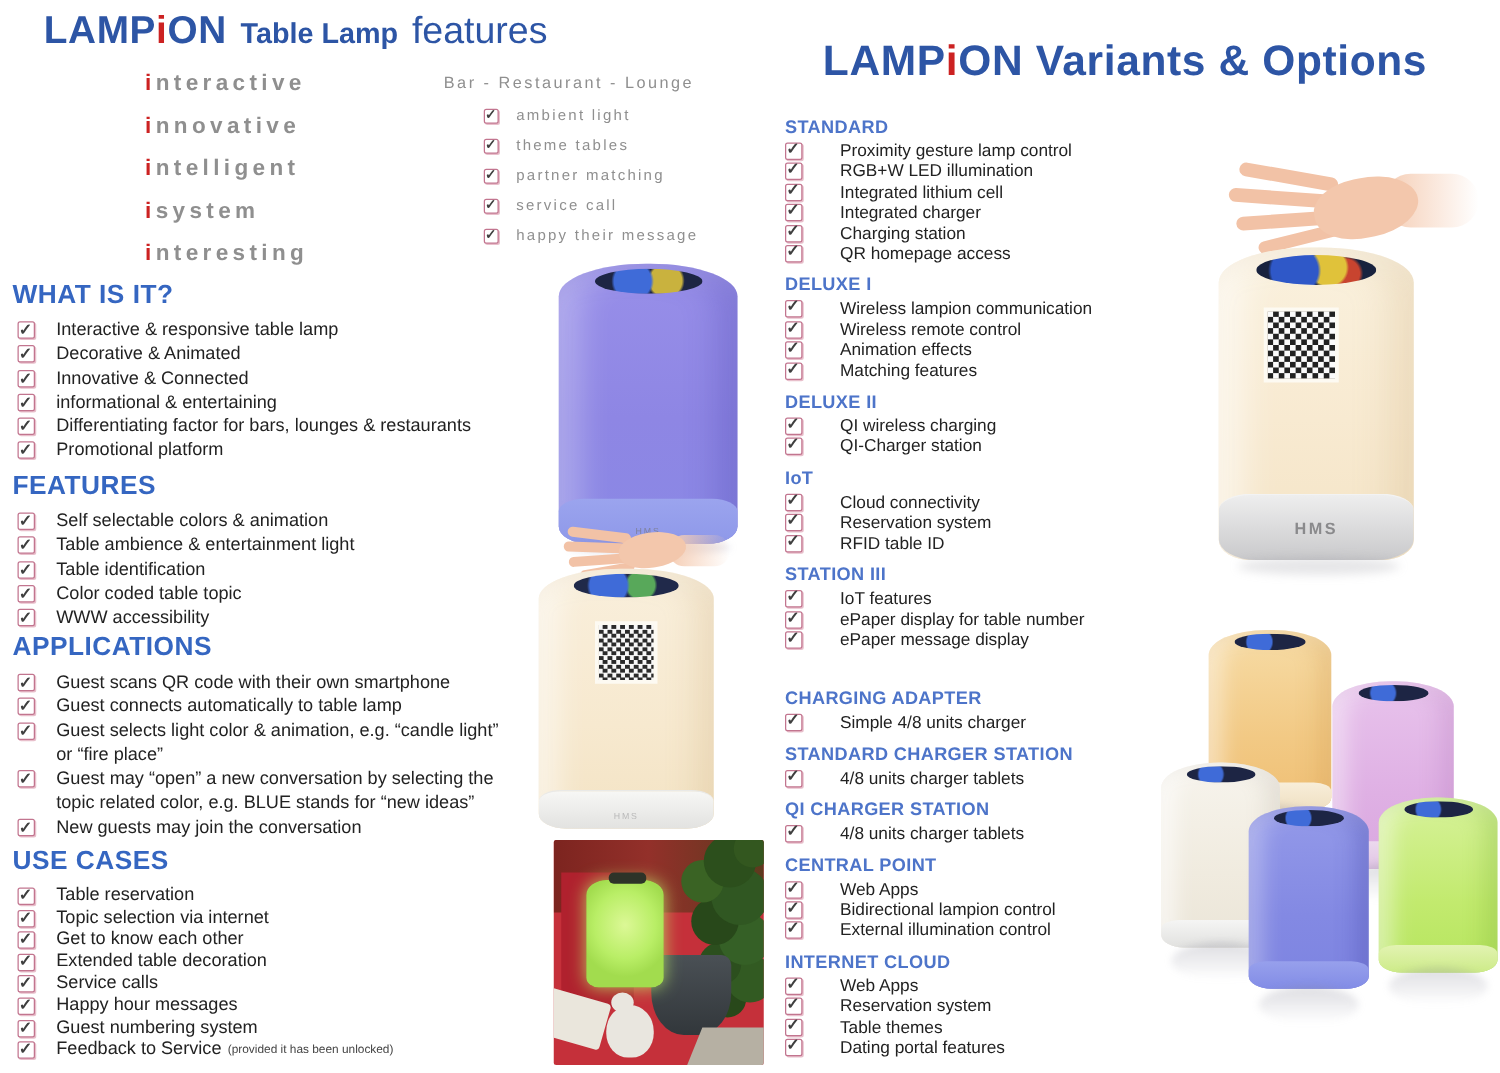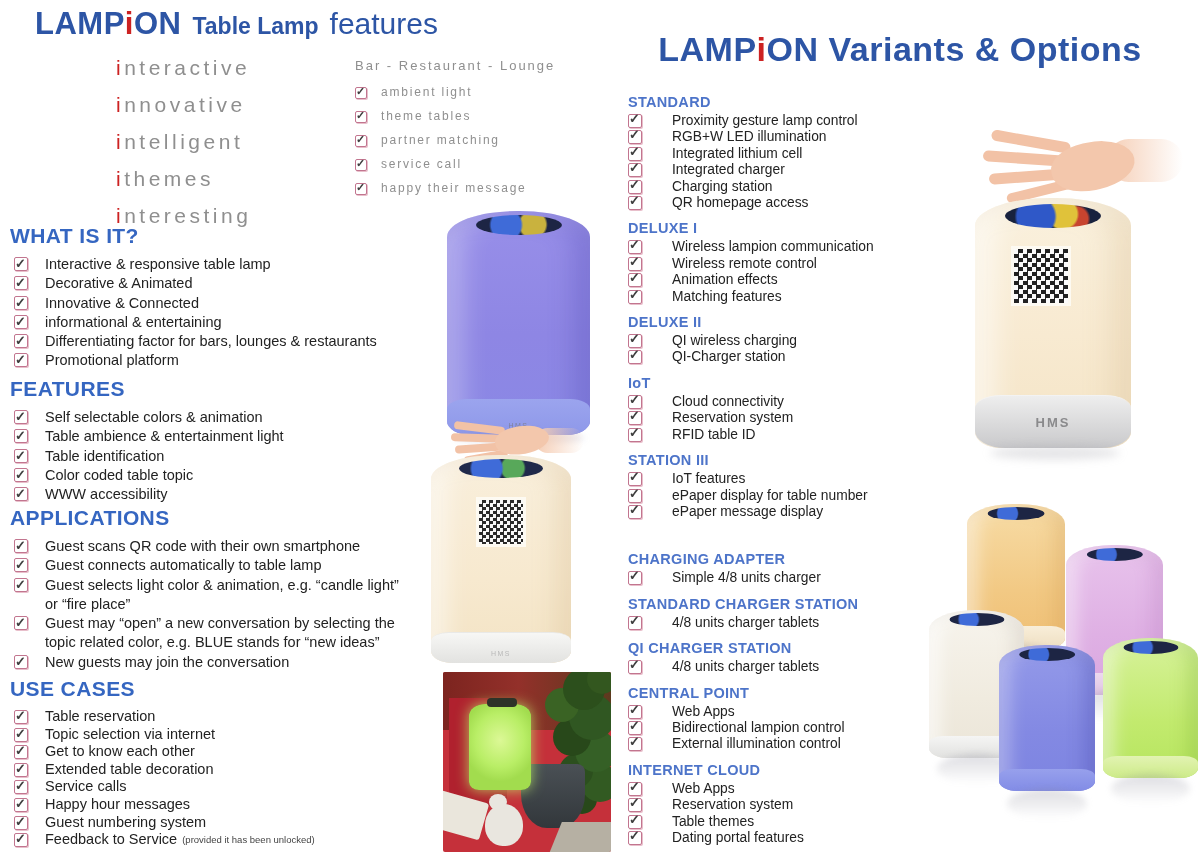--- a/index.html
+++ b/index.html
@@ -10,27 +10,27 @@
   #lp-title{position:absolute;left:35px;top:6px;display:flex;align-items:baseline;gap:11px;white-space:nowrap;justify-content:center;}
   #lp-title .brand{font-size:31px;font-weight:700;color:var(--brand_blue,#2d55a5);letter-spacing:.5px;}
   #lp-title .mid{font-size:23px;font-weight:700;color:var(--brand_blue,#2d55a5);}
   #lp-title .suf{font-size:30px;font-weight:400;color:var(--brand_blue,#2d55a5);}
   .red-i{color:var(--accent_red,#cc2222);}
   #rp-title{position:absolute;left:600px;top:30px;width:600px;text-align:center;
             font-size:34px;font-weight:700;color:var(--brand_blue,#2d55a5);letter-spacing:.5px;}
 
   
   #iwords{position:absolute;left:116px;top:56px;}
-  .iword{font-size:21px;font-weight:400;letter-spacing:3.5px;color:var(--gray_text,#8f8f8f);margin-bottom:13px;}
+  .iword{font-size:18px;font-weight:700;letter-spacing:3.5px;color:var(--gray_text,#8f8f8f);margin-bottom:13px;}
   .iword .ii{color:var(--accent_red,#cc2222);}
 
   
   #venue{position:absolute;left:355px;top:58px;}
   #venue-head{font-size:13px;letter-spacing:2px;color:var(--gray_text,#8f8f8f);margin-bottom:12px;}
-  .vitem{display:flex;margin-bottom:10px;}
+  .vitem{display:flex;margin-bottom:10px;margin-left:32px;}
   .vtxt{font-size:12px;letter-spacing:1.8px;color:var(--gray_text,#8f8f8f);}
 
   
   .cb{position:relative;flex:none;width:12px;height:12px;margin-top:2px;margin-right:17px;
       border:1.6px solid var(--checkbox_pink,#c2758f);border-radius:2px;background:#fff;
       box-shadow:1px 1px 0 rgba(214,138,160,.55);}
   .cb::after{content:"✓";position:absolute;left:0px;top:-4px;font-size:13px;font-weight:700;
              color:var(--check_dark,#3f3f3f);}
   .cb-sm{width:10px;height:10px;margin-right:14px;}
   .cb-sm::after{font-size:11px;top:-3px;}
@@ -186,21 +186,21 @@
     <span class="suf">features</span>
   </div>
 
   <div id="iwords">
   <div class="iword"><span class="ii">i</span><span class="ir">nteractive</span></div>
 
   <div class="iword"><span class="ii">i</span><span class="ir">nnovative</span></div>
 
   <div class="iword"><span class="ii">i</span><span class="ir">ntelligent</span></div>
 
-  <div class="iword"><span class="ii">i</span><span class="ir">themes</span></div>
+  <div class="iword"><span class="ii">i</span><span class="ir">system</span></div>
 
   <div class="iword"><span class="ii">i</span><span class="ir">nteresting</span></div>
 </div>
 
   <div id="venue">
     <div id="venue-head">Bar - Restaurant - Lounge</div>
     <div>
   <div class="vitem">
     <span class="cb cb-sm"></span>
     <span class="vtxt">ambient light</span>

